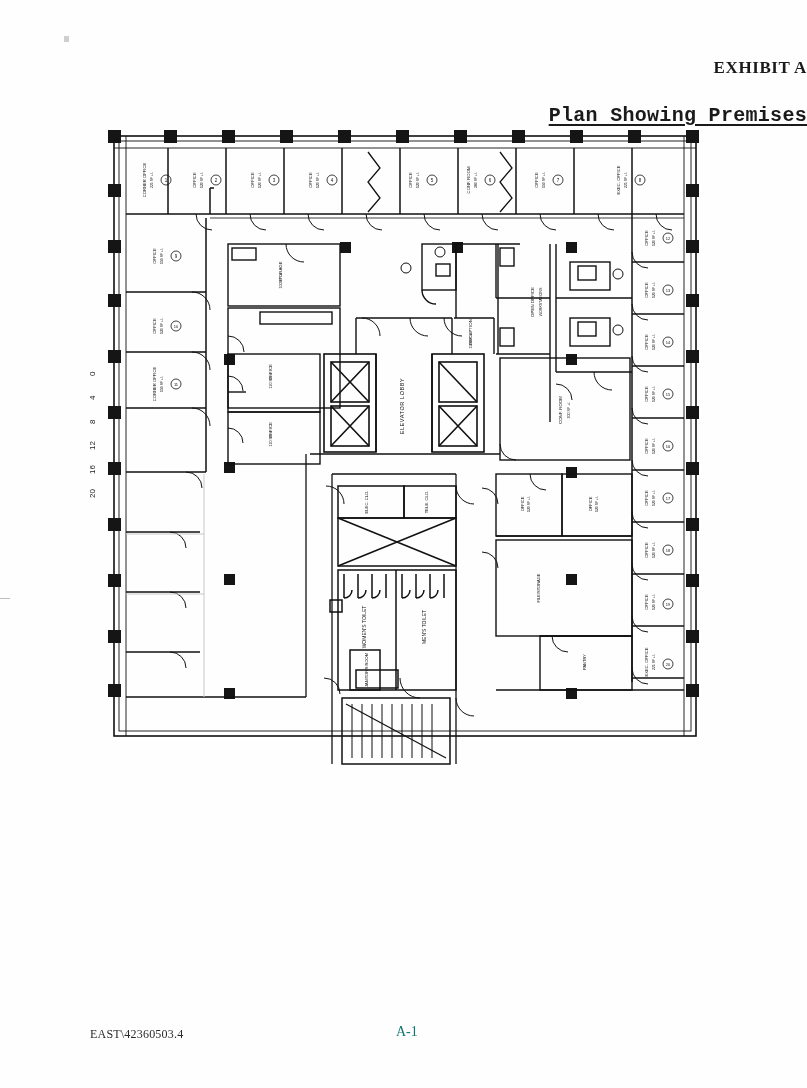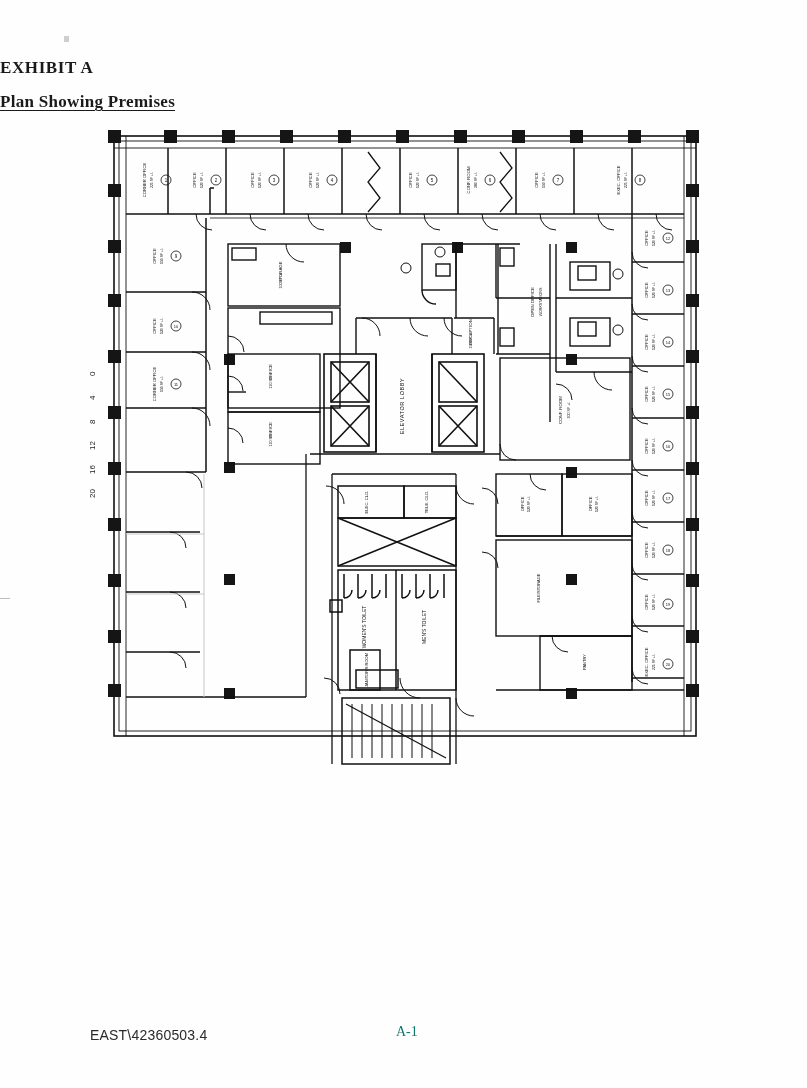--- a/index.html
+++ b/index.html
@@ -6,39 +6,39 @@
   body{
     width:807px;height:1088px;
     font-family:"Liberation Serif",serif;
     color:#111;
     position:relative;
     overflow:hidden;
   }
   .page{position:absolute;inset:0;background:#fefefe;}
 
   
-  .title-block{position:absolute;left:0;right:0;top:58px;text-align:left;}
+  .title-block{position:absolute;left:0;right:0;top:58px;text-align:right;}
   .exhibit-title{
     font-family:"Liberation Serif",serif;
     font-weight:bold;font-size:17px;letter-spacing:.6px;
     color:#1a1a1a;
   }
   .plan-subtitle{
-    margin-top:14px;
-    font-family:Liberation Serif, serif;
-    font-weight:bold;font-size:17px;letter-spacing:.3px;
+    margin-top:26px;
+    font-family:Liberation Mono, monospace;
+    font-weight:bold;font-size:20px;letter-spacing:.3px;
     text-decoration:underline;
     text-underline-offset:3px;
     color:#1a1a1a;
   }
 
   
   .footer-left{
     position:absolute;left:90px;top:1027px;
-    font-size:14px;font-family:Liberation Sans, sans-serif;
+    font-size:12px;font-family:Liberation Serif, serif;
     color:#2a2a2a;letter-spacing:.2px;
   }
   .footer-page{
     position:absolute;left:396px;top:1024px;
     font-size:14px;font-family:"Liberation Serif",serif;
     color:#0f766e;
   }
 
   
   .plan-area{position:absolute;left:100px;top:122px;width:610px;height:670px;}

